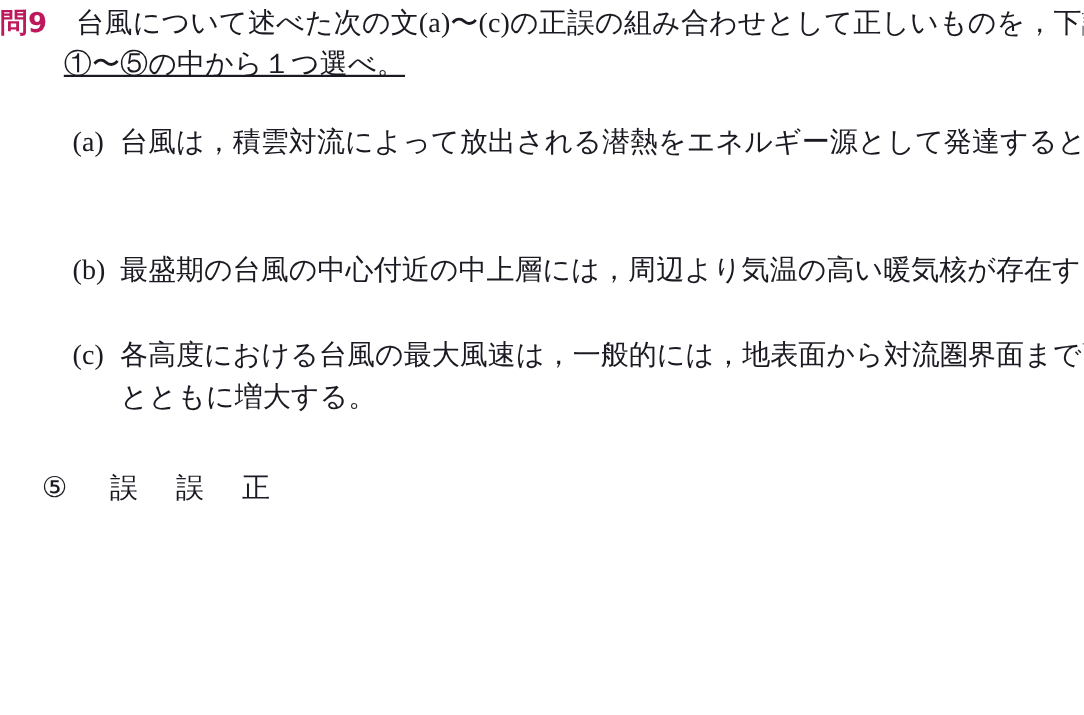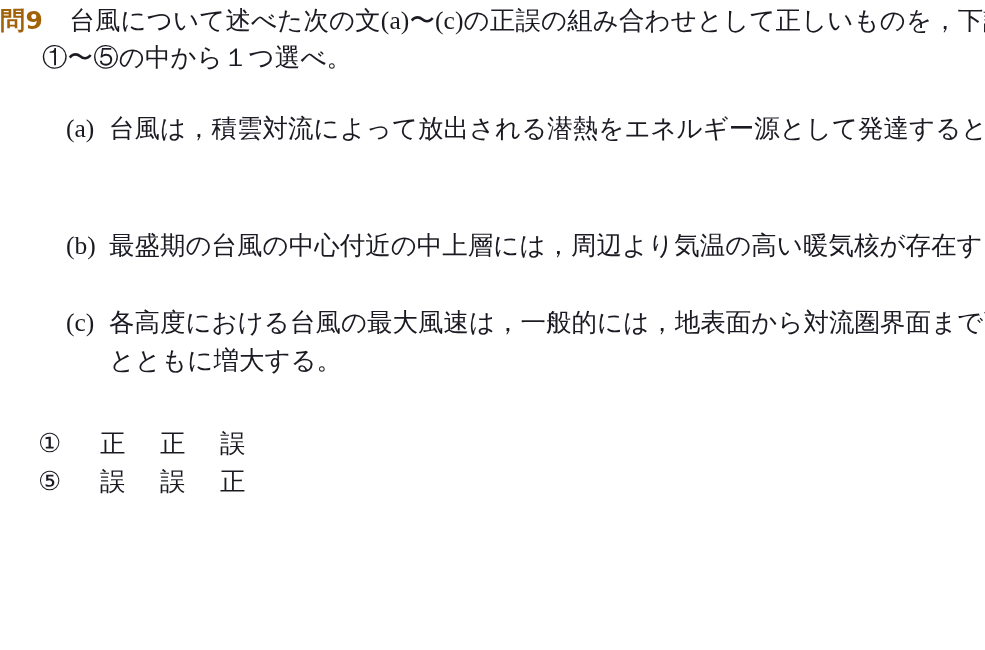--- a/index.html
+++ b/index.html
@@ -32,29 +32,30 @@
   .stem-line {
     line-height: 37px;
     font-size: 25.5px;
     white-space: nowrap;
     letter-spacing: 0.1px;
   }
   .stem-num {
     font-family: "DejaVu Sans", "Liberation Sans", sans-serif;
     font-weight: bold;
     font-size: 25px;
-    color: #a16207;
+    color: #be185d;
     letter-spacing: 0.5px;
   }
   .stem-gap {
     display: inline-block;
     width: 26px;
   }
   .stem-line-2 {
-    padding-left: 42px;
+    padding-left: 58px;
+    text-decoration: underline;
   }
 
   
   .statement {
     position: absolute;
     left: 66px;
     width: 915px;
     font-size: 25.5px;
     line-height: 38px;
   }
@@ -140,23 +141,20 @@
   <div class="statement st-c">
     <div class="st-row">
       <span class="st-label">(c)</span><span class="st-body">各高度における台風の最大風速は，一般的には，地表面から対流圏界面まで高さ</span>
     </div>
     <div class="st-cont">とともに増大する。</div>
   </div>
 
   <div class="answers">
 
 
-    <div class="ans-row">
-      <span class="ans-key">①</span><span class="ans-cell">正</span><span class="ans-cell">正</span><span class="ans-cell">誤</span>
-    </div>
 
 
 
 
     <div class="ans-row">
       <span class="ans-key">⑤</span><span class="ans-cell">誤</span><span class="ans-cell">誤</span><span class="ans-cell">正</span>
     </div>
 
   </div>
 

